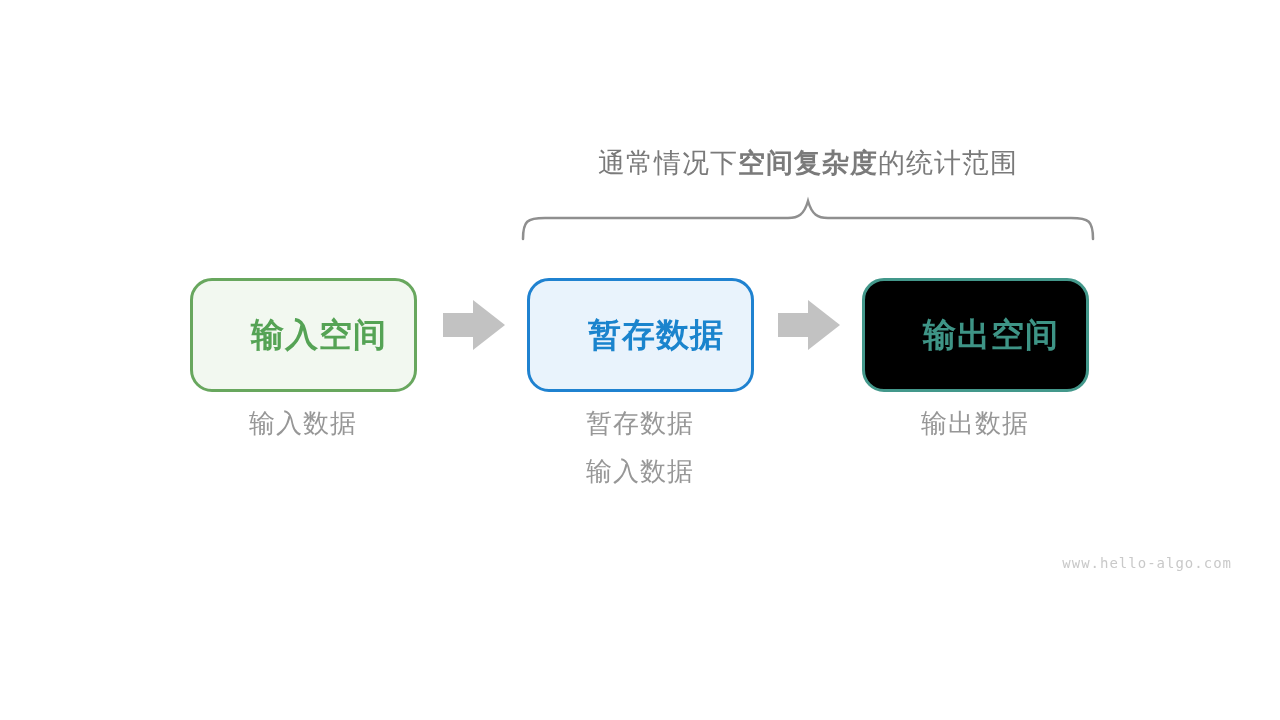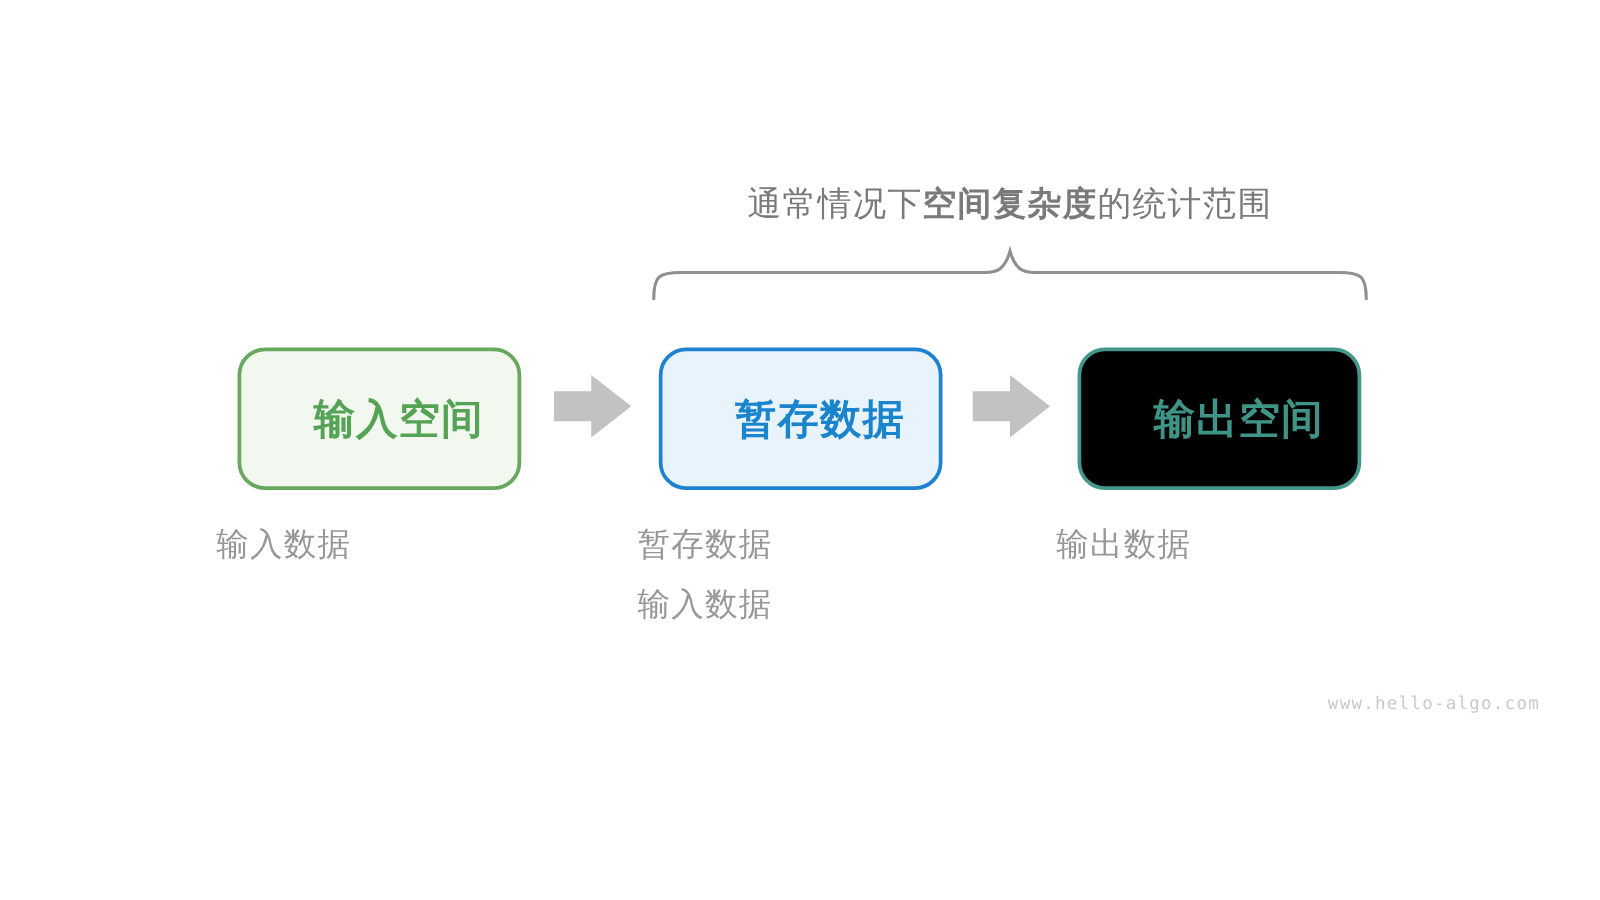--- a/index.html
+++ b/index.html
@@ -62,23 +62,23 @@
     position: absolute;
     top: 300px;
     width: 62px;
     height: 50px;
   }
   .arrow-1 { left: 443px; }
   .arrow-2 { left: 778px; }
   
   .anno-col {
     position: absolute;
-    top: 422px;
+    top: 410px;
     width: 260px;
-    text-align: left;
+    text-align: center;
     font-size: 26px;
     color: #979797;
     letter-spacing: 1px;
   }
   .anno-col .anno-line {
     height: 27px;
     line-height: 27px;
     margin-bottom: 21px;
     white-space: nowrap;
   }

